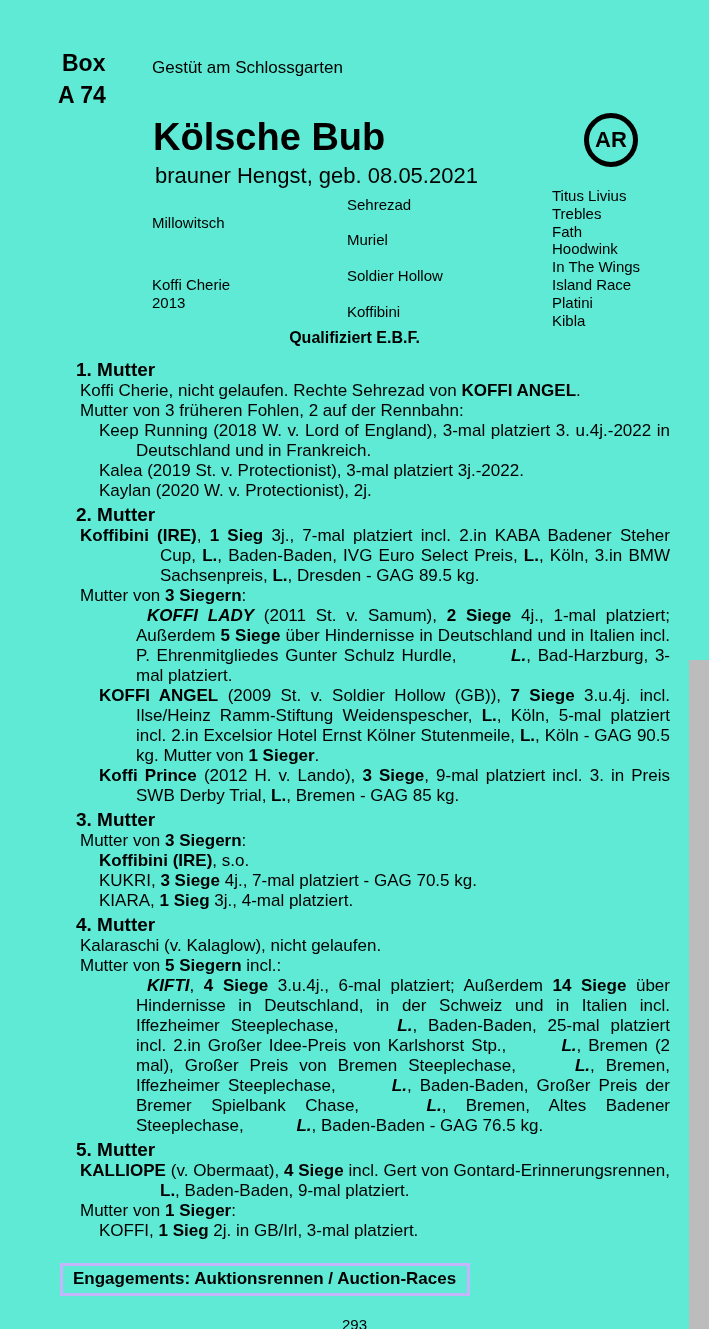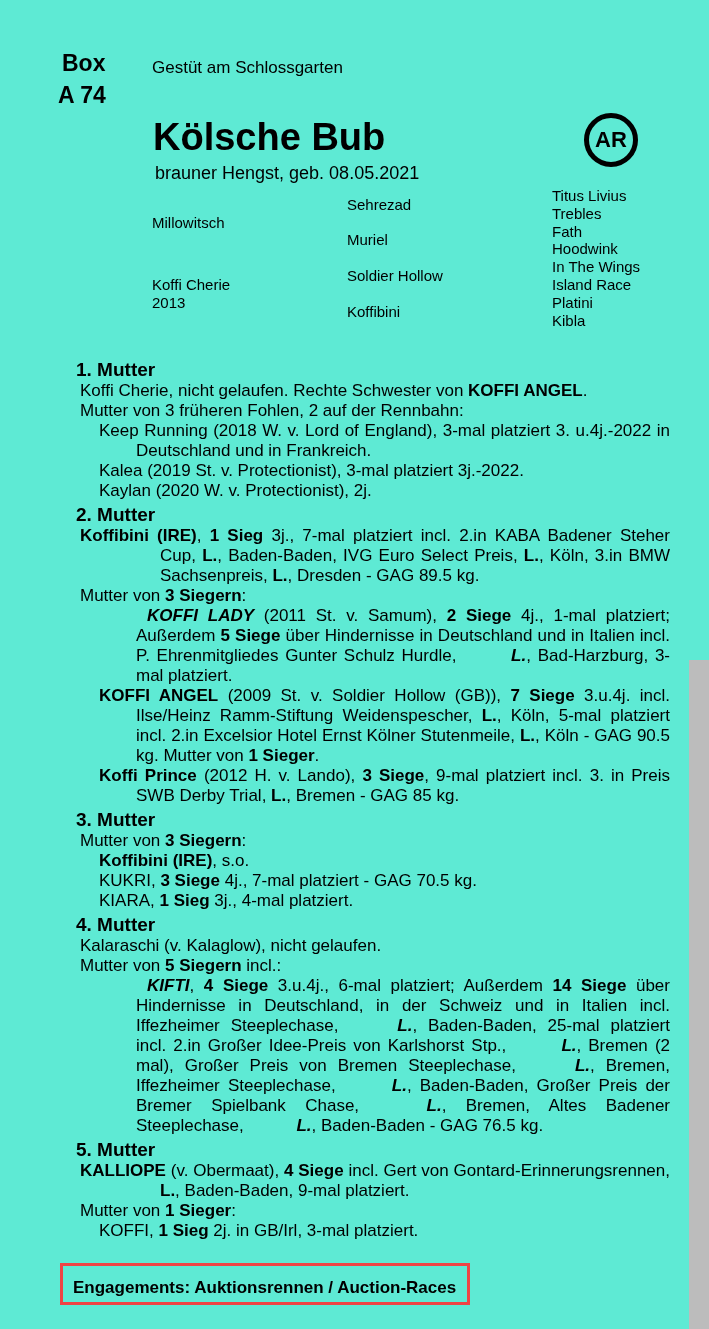--- a/index.html
+++ b/index.html
@@ -7,21 +7,21 @@
     position:relative;width:709px;height:1329px;background:#5eead4;
     font-family:Liberation Sans, sans-serif;color:#000;overflow:hidden;
   }
   
   .top{position:relative;height:356px;}
   .box-label{position:absolute;left:62px;top:50px;font-size:23px;font-weight:bold;}
   .box-number{position:absolute;left:58px;top:82px;font-size:23px;font-weight:bold;}
   .consignor{position:absolute;left:152px;top:58px;font-size:17px;}
   .catalog-number{position:absolute;left:570px;top:38px;font-size:48px;font-weight:bold;letter-spacing:1px;}
   .horse-name{position:absolute;left:153px;top:116px;font-size:38px;font-weight:bold;}
-  .horse-desc{position:absolute;left:155px;top:163px;font-size:18px;}
+  .horse-desc{position:absolute;left:155px;top:163px;font-size:22px;}
   .badge{
     position:absolute;left:584px;top:113px;width:44px;height:44px;
     border:5px solid #000;border-radius:50%;
     display:flex;align-items:center;justify-content:center;
     font-size:22px;font-weight:bold;
   }
   .pedigree{
     position:absolute;left:152px;top:187px;
     display:grid;grid-template-columns:195px 205px 150px;
     grid-auto-rows:17.8px;font-size:15px;line-height:17.8px;
@@ -33,22 +33,22 @@
   .sec-heading{font-size:19px;line-height:21px;font-weight:bold;margin:3px 0 1px 0;}
   .para{margin:0;text-align:justify;}
   .p-flush{margin-left:4px;}
   .p-dam{margin-left:84px;text-indent:-80px;}
   .p-entry{margin-left:60px;text-indent:-37px;}
   .seg-b{font-weight:bold;}
   .seg-i{font-style:italic;margin-left:48px;}
   
   .engagements-row{margin:22px 0 0 60px;}
   .engagements-box{
-    display:inline-block;border:3px solid #ef4444;
-    padding:12px 11px 4px 10px;font-size:17px;font-weight:bold;
+    display:inline-block;border:3px solid #c4b5fd;
+    padding:3px 11px 4px 10px;font-size:17px;font-weight:bold;
   }
   .page-number{margin-top:20px;text-align:center;font-size:15px;}
   .edge-bar{position:absolute;right:0;top:660px;width:20px;height:669px;background:#bcbcbc;}
 </style>
 </head>
 <body>
 
 <div class="page">
 
   <div class="top">
@@ -96,25 +96,26 @@
         <div class="ped-cell" style="grid-area: 6 / 3 / span 1;">
           <div>Island Race</div>
         </div>
         <div class="ped-cell" style="grid-area: 7 / 3 / span 1;">
           <div>Platini</div>
         </div>
         <div class="ped-cell" style="grid-area: 8 / 3 / span 1;">
           <div>Kibla</div>
         </div>
       </div>
+    <div class="qualification">Qualifiziert E.B.F.</div>
   </div>
 
   <div class="sections">
       <div class="sec-heading">1. Mutter</div>
-      <p class="para p-flush"><span>Koffi Cherie, nicht gelaufen. Rechte Schwester von </span><span class="seg-b">KOFFI ANGEL</span><span>.</span></p>
+      <p class="para p-flush"><span>Koffi Cherie, nicht gelaufen. Rechte Sehrezad von </span><span class="seg-b">KOFFI ANGEL</span><span>.</span></p>
       <p class="para p-flush"><span>Mutter von 3 früheren Fohlen, 2 auf der Rennbahn:</span></p>
       <p class="para p-entry"><span>Keep Running (2018 W. v. Lord of England), 3-mal platziert 3. u.4j.-2022 in Deutschland und in Frankreich.</span></p>
       <p class="para p-entry"><span>Kalea (2019 St. v. Protectionist), 3-mal platziert 3j.-2022.</span></p>
       <p class="para p-entry"><span>Kaylan (2020 W. v. Protectionist), 2j.</span></p>
       <div class="sec-heading">2. Mutter</div>
       <p class="para p-dam"><span class="seg-b">Koffibini (IRE)</span><span>, </span><span class="seg-b">1 Sieg</span><span> 3j., 7-mal platziert incl. 2.in KABA Badener Steher Cup, </span><span class="seg-b">L.</span><span>, Baden-Baden, IVG Euro Select Preis, </span><span class="seg-b">L.</span><span>, Köln, 3.in BMW Sachsenpreis, </span><span class="seg-b">L.</span><span>, Dresden - GAG 89.5 kg.</span></p>
       <p class="para p-flush"><span>Mutter von </span><span class="seg-b">3 Siegern</span><span>:</span></p>
       <p class="para p-entry"><span class="seg-b seg-i">KOFFI LADY</span><span> (2011 St. v. Samum), </span><span class="seg-b">2 Siege</span><span> 4j., 1-mal platziert; Außerdem </span><span class="seg-b">5 Siege</span><span> über Hindernisse in Deutschland und in Italien incl. P. Ehrenmitgliedes Gunter Schulz Hurdle, </span><span class="seg-b seg-i">L.</span><span>, Bad-Harzburg, 3-mal platziert.</span></p>
       <p class="para p-entry"><span class="seg-b">KOFFI ANGEL</span><span> (2009 St. v. Soldier Hollow (GB)), </span><span class="seg-b">7 Siege</span><span> 3.u.4j. incl. Ilse/Heinz Ramm-Stiftung Weidenspescher, </span><span class="seg-b">L.</span><span>, Köln, 5-mal platziert incl. 2.in Excelsior Hotel Ernst Kölner Stutenmeile, </span><span class="seg-b">L.</span><span>, Köln - GAG 90.5 kg. Mutter von </span><span class="seg-b">1 Sieger</span><span>.</span></p>
       <p class="para p-entry"><span class="seg-b">Koffi Prince</span><span> (2012 H. v. Lando), </span><span class="seg-b">3 Siege</span><span>, 9-mal platziert incl. 3. in Preis SWB Derby Trial, </span><span class="seg-b">L.</span><span>, Bremen - GAG 85 kg.</span></p>

